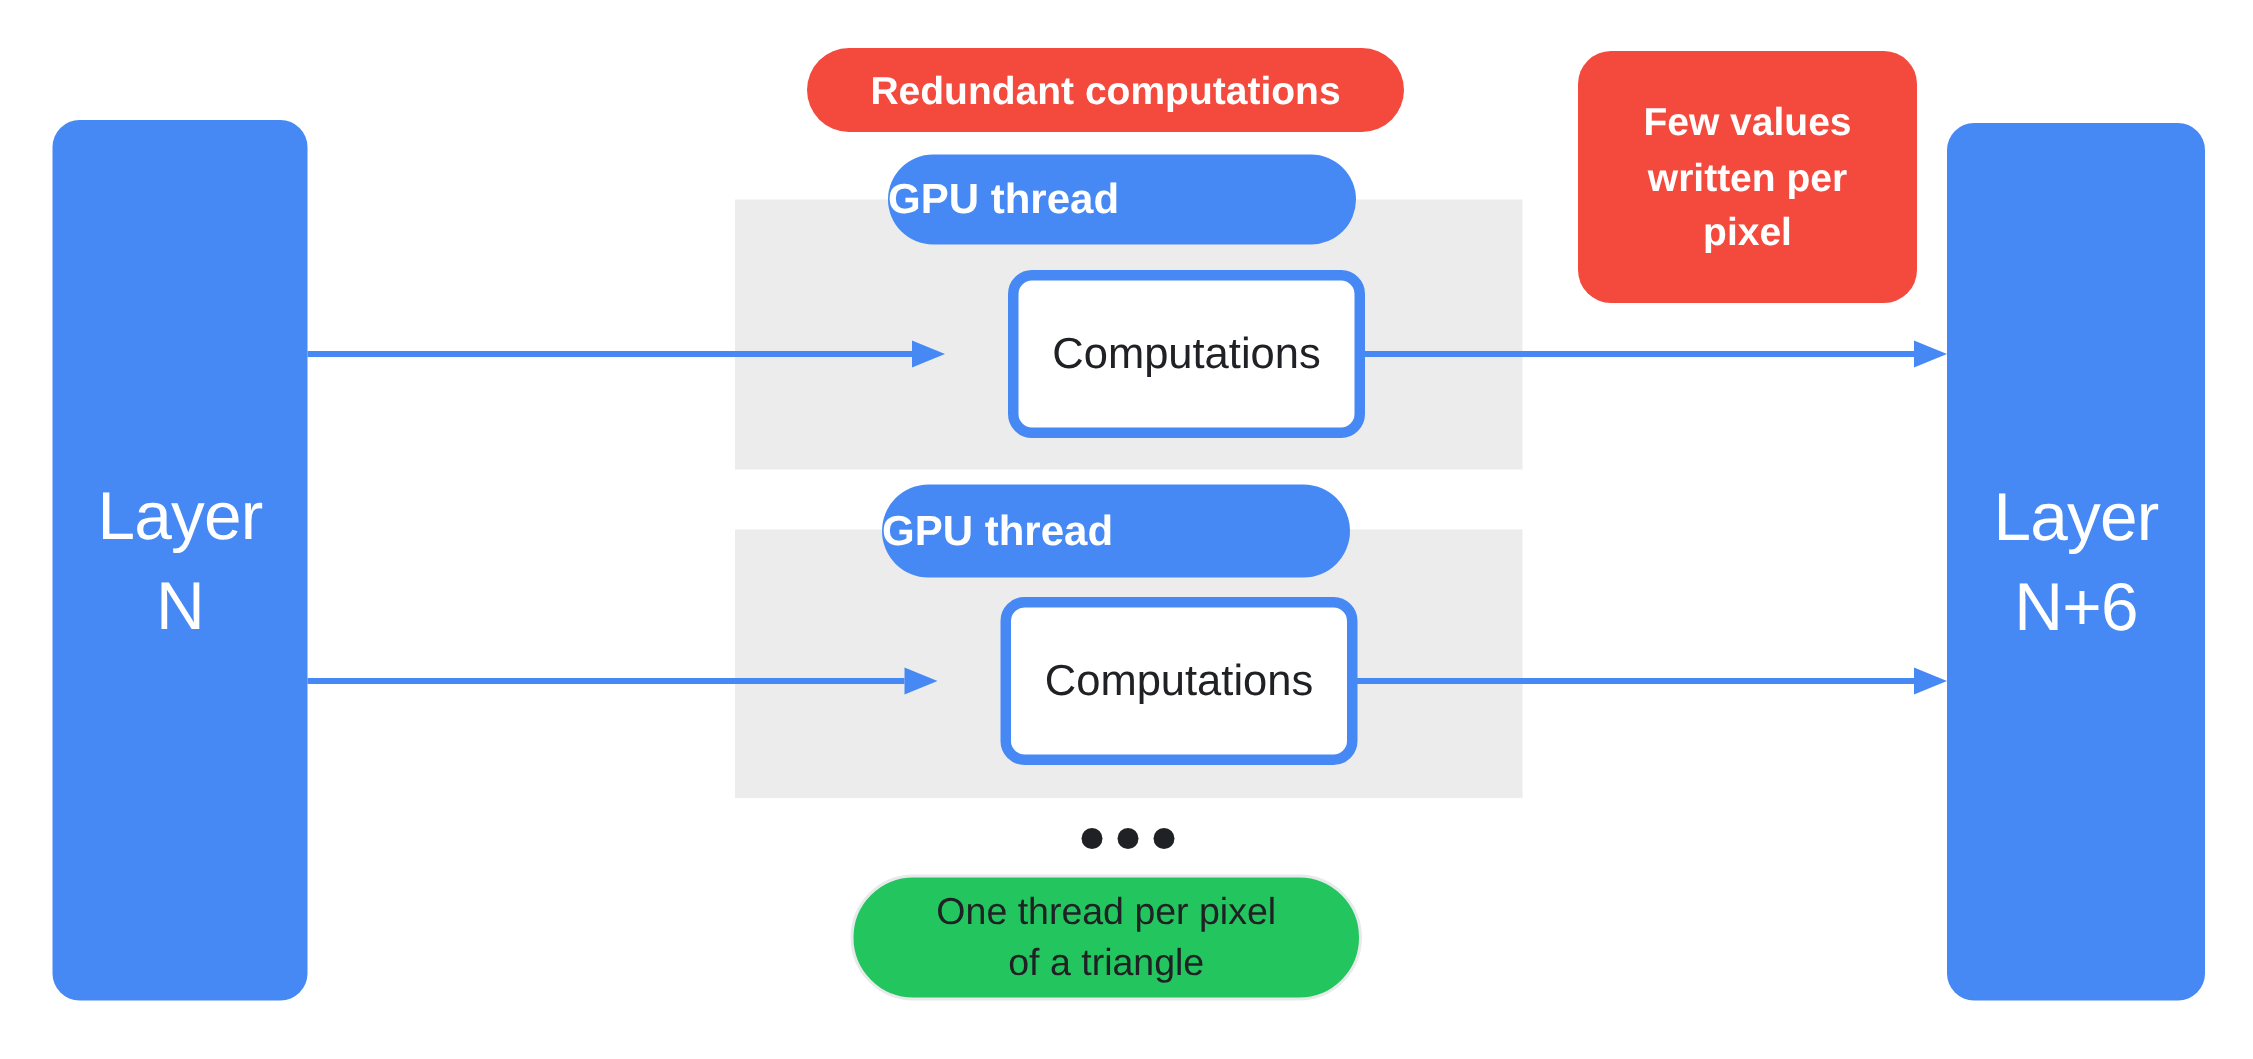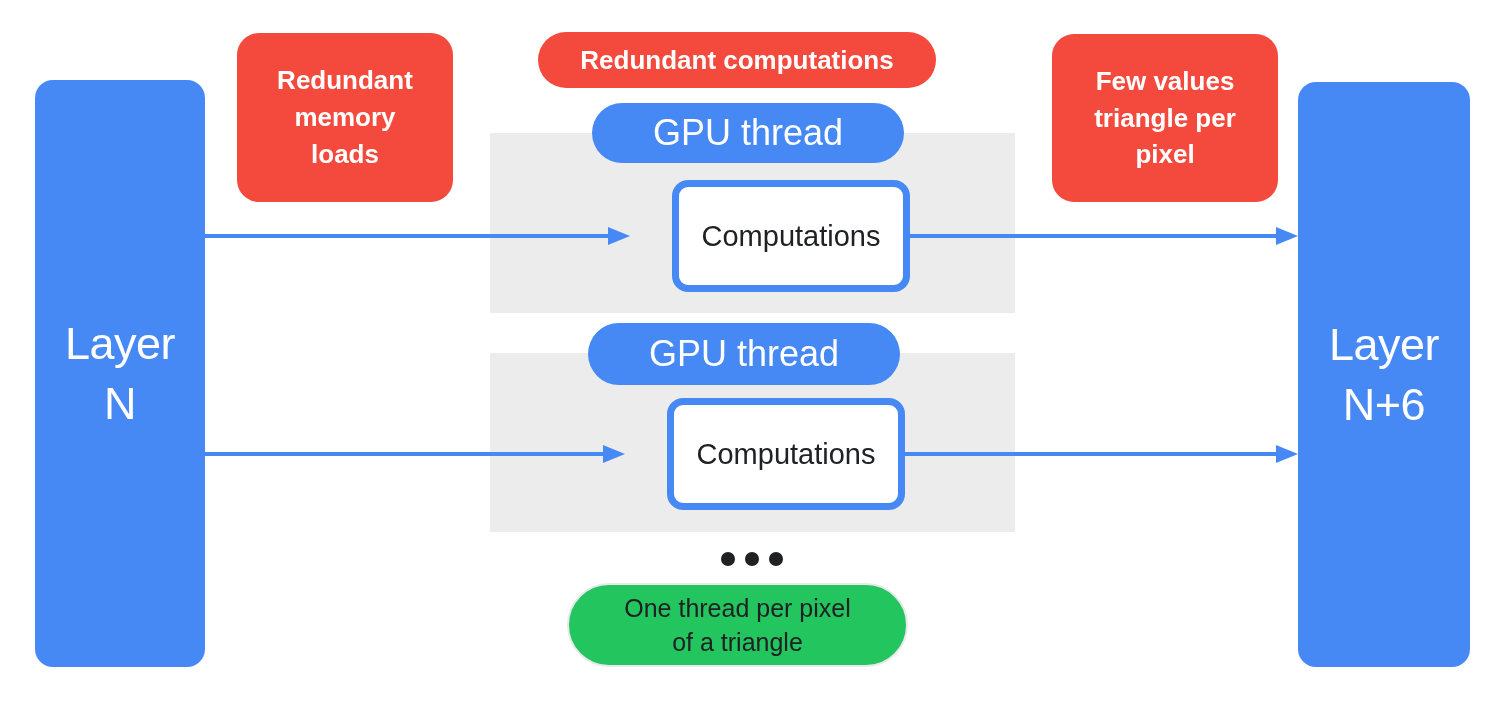--- a/index.html
+++ b/index.html
@@ -70,23 +70,22 @@
   .lane-2{left:490px;top:353px;width:525px;height:179px;}
 
   
   .gpu-pill{
     position:absolute;
     background:var(--blue);
     border-radius:31px;
     color:#fff;
     display:flex;
     align-items:center;
-    justify-content:center;
-    font-size:36px;
-    font-weight:400;
+    font-size:28px;
+    font-weight:700;
     z-index:4;
   }
   .gpu-pill-1{left:592px;top:103px;width:312px;height:60px;}
   .gpu-pill-2{left:588px;top:323px;width:312px;height:62px;}
 
   
   .comp-box{
     position:absolute;
     background:#fff;
     border:7px solid var(--blue);
@@ -174,33 +173,28 @@
   <div class="layer-box layer-n">
     <div>Layer</div>
     <div>N</div>
   </div>
 
   <div class="layer-box layer-n1">
     <div>Layer</div>
     <div>N+6</div>
   </div>
 
-  <div class="callout callout-memory">
-    <div>Redundant</div>
-    <div>memory</div>
-    <div>loads</div>
-  </div>
 
   <div class="callout callout-compute">
     <div>Redundant computations</div>
   </div>
 
   <div class="callout callout-few">
     <div>Few values</div>
-    <div>triangle per</div>
+    <div>written per</div>
     <div>pixel</div>
   </div>
 
   <div class="gpu-pill gpu-pill-1">
     <span>GPU thread</span>
   </div>
   <div class="comp-box comp-box-1">
     <span>Computations</span>
   </div>
 

